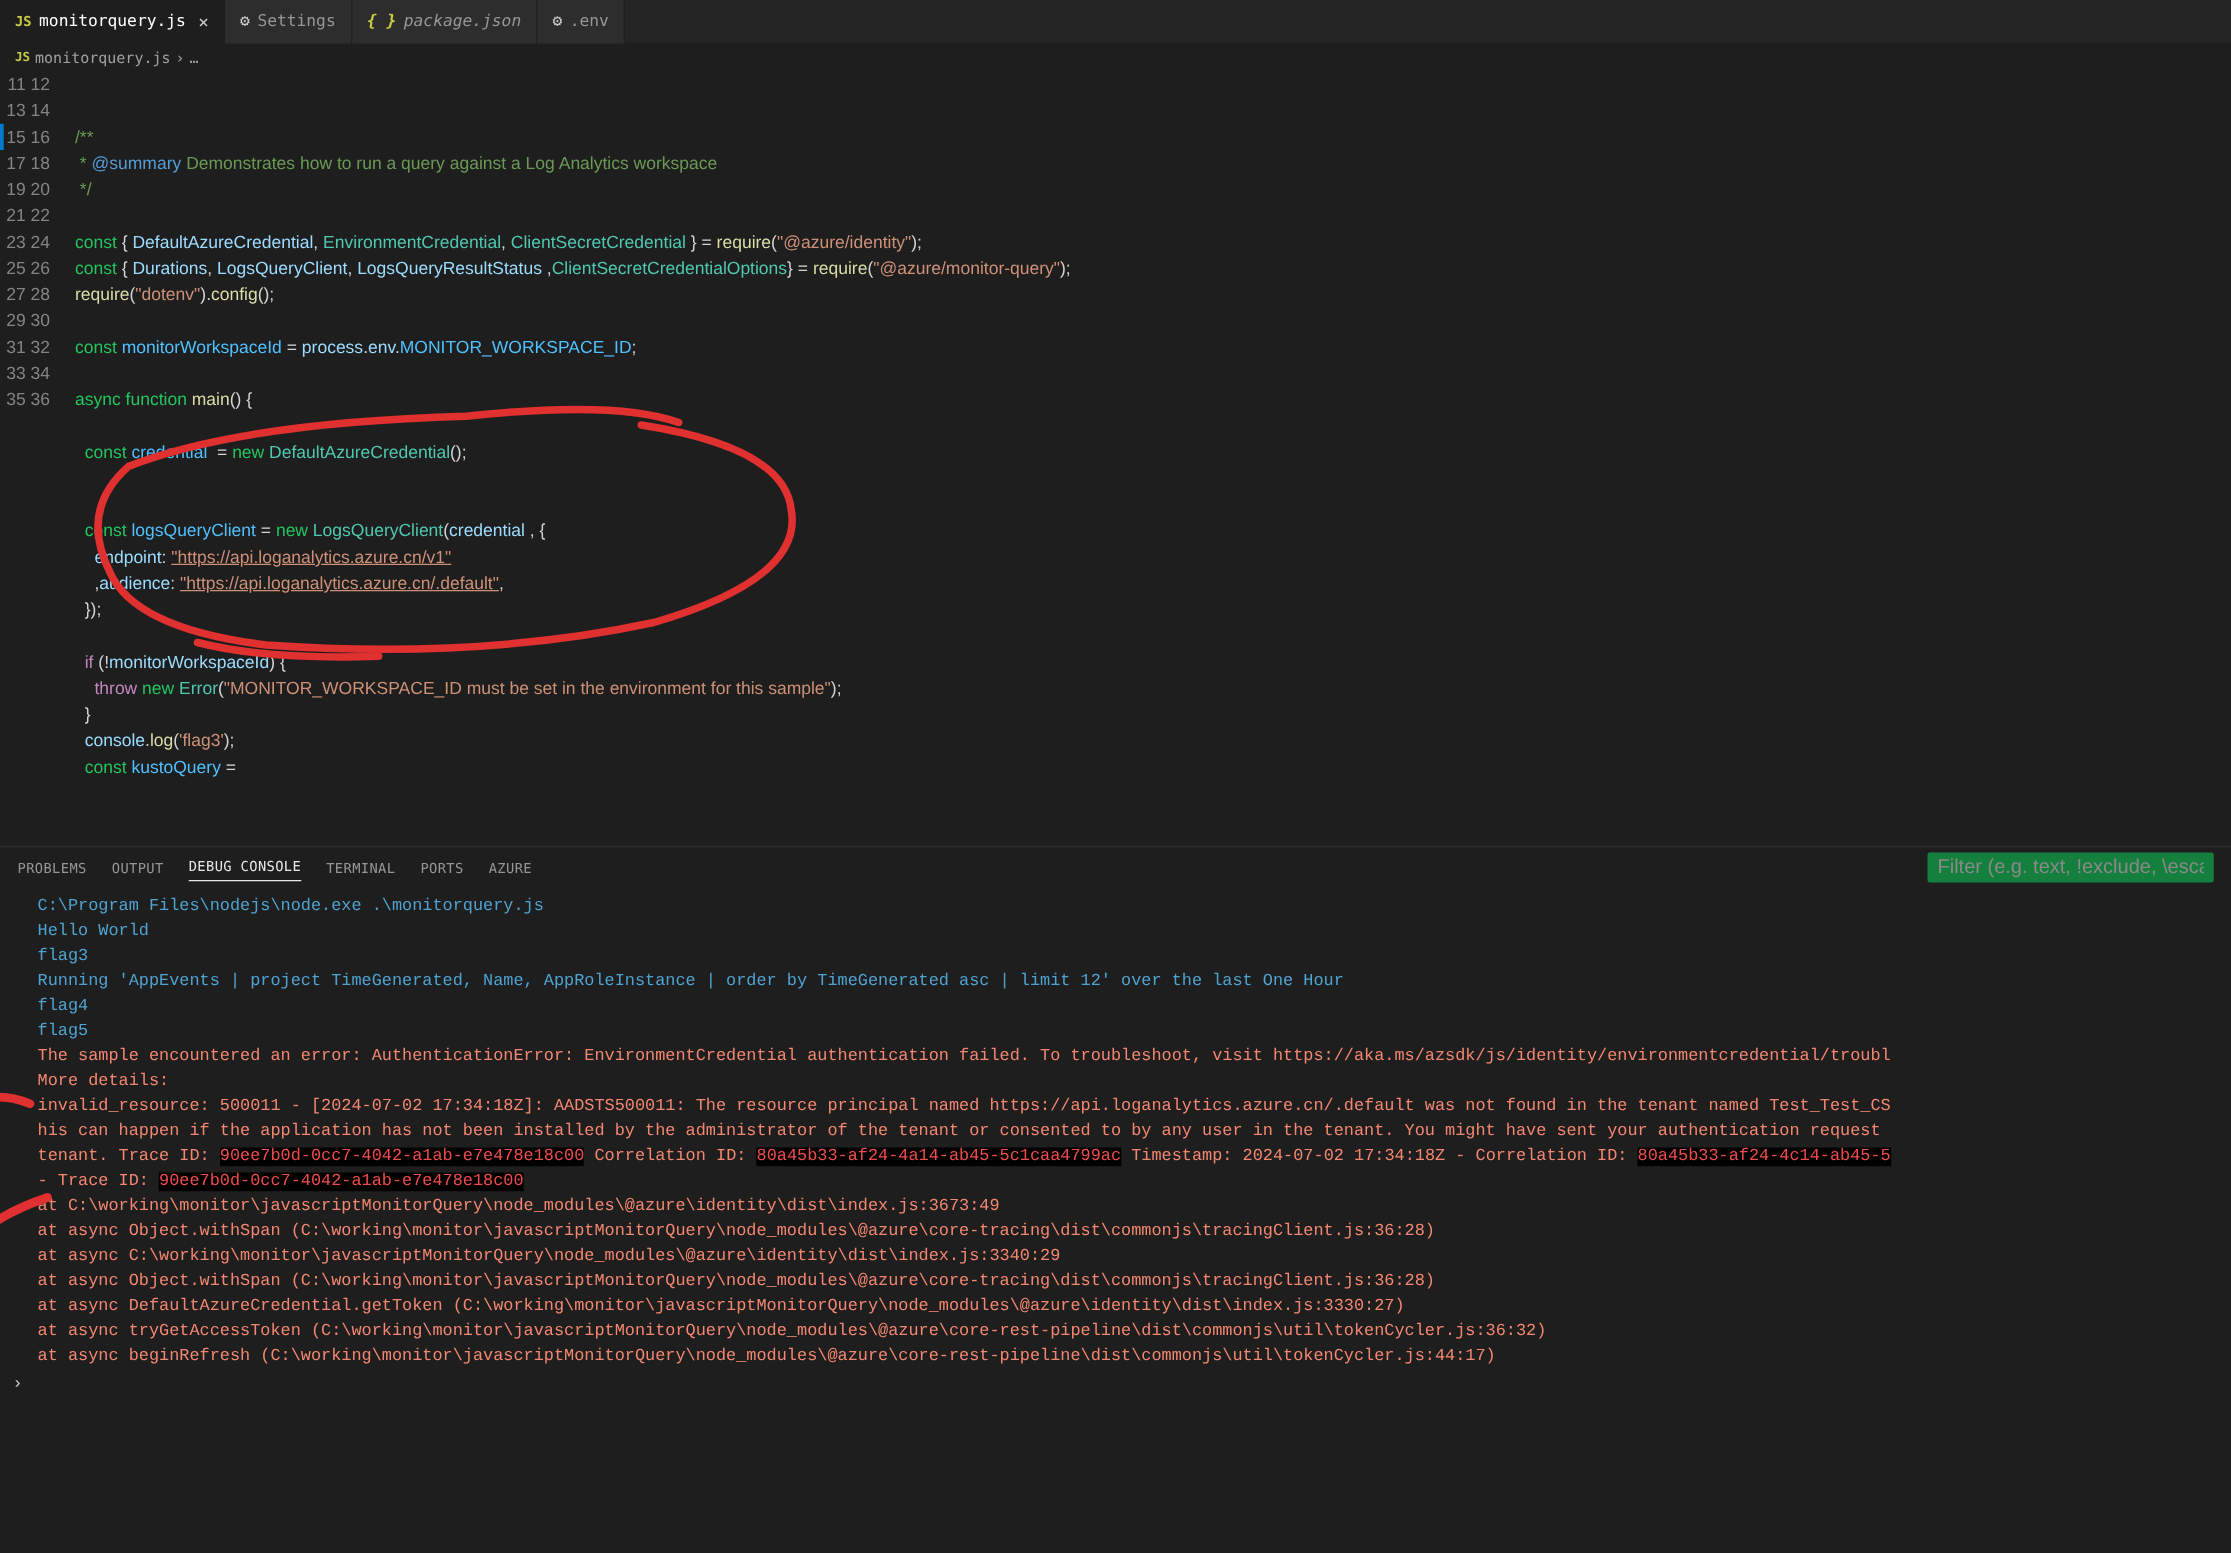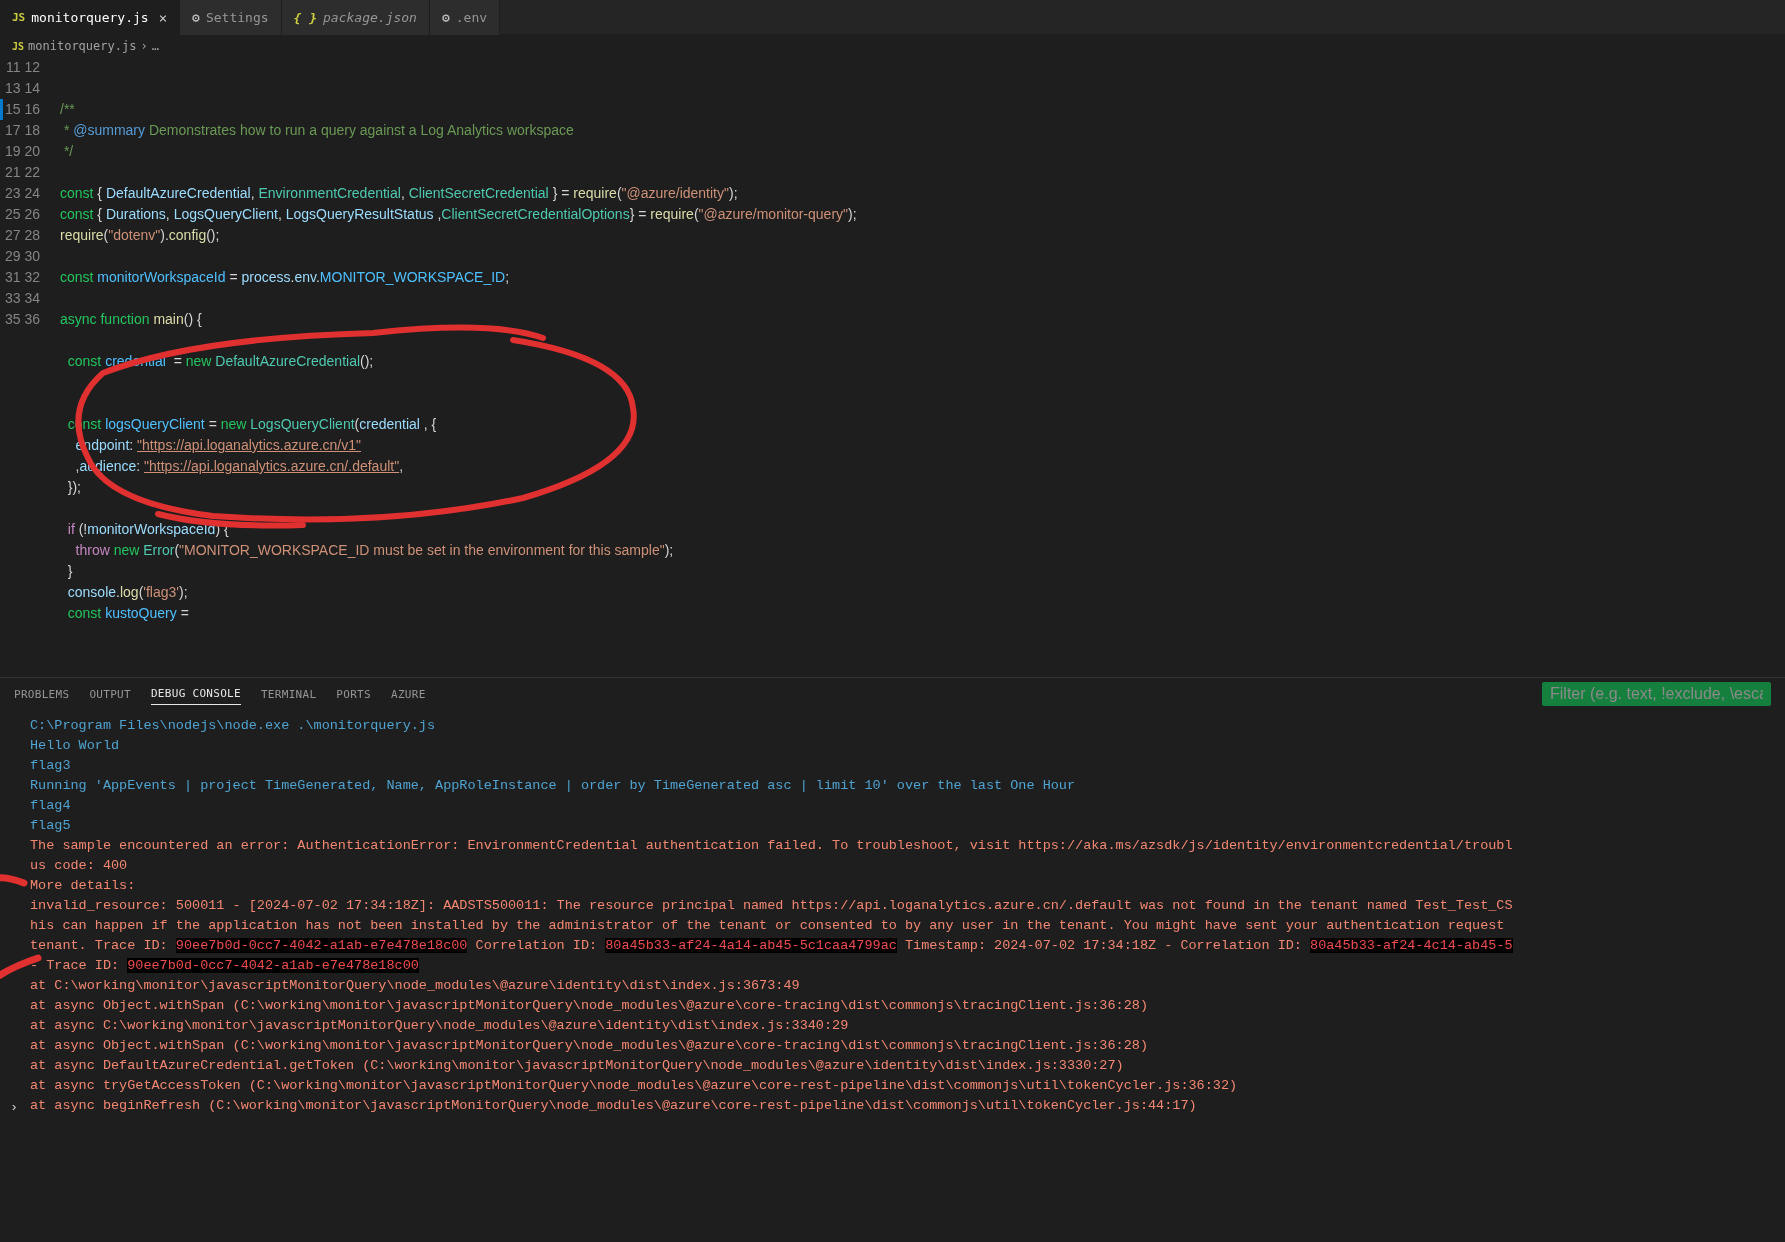--- a/index.html
+++ b/index.html
@@ -152,25 +152,24 @@
     <span class="panel-tab">PORTS</span>
     <span class="panel-tab">AZURE</span>
     <div class="panel-filter">
       <input type="text" placeholder="Filter (e.g. text, !exclude, \escape)" style="">
     </div>
   </div>
   <div class="console">
     <div class="c-blue">C:\Program Files\nodejs\node.exe .\monitorquery.js</div>
     <div class="c-blue">Hello World</div>
     <div class="c-blue">flag3</div>
-    <div class="c-blue">Running 'AppEvents | project TimeGenerated, Name, AppRoleInstance | order by TimeGenerated asc | limit 10' over the last One Hour</div>
+    <div class="c-blue">Running 'AppEvents | project TimeGenerated, Name, AppRoleInstance | order by TimeGenerated asc | limit 12' over the last One Hour</div>
     <div class="c-blue">flag4</div>
     <div class="c-blue">flag5</div>
     <div class="c-err">The sample encountered an error: AuthenticationError: EnvironmentCredential authentication failed. To troubleshoot, visit https://aka.ms/azsdk/js/identity/environmentcredential/troubl</div>
-    <div class="c-err">us code: 400</div>
     <div class="c-err">More details:</div>
     <div class="c-err">invalid_resource: 500011 - [2024-07-02 17:34:18Z]: AADSTS500011: The resource principal named https://api.loganalytics.azure.cn/.default was not found in the tenant named Test_Test_CS</div>
     <div class="c-err">his can happen if the application has not been installed by the administrator of the tenant or consented to by any user in the tenant. You might have sent your authentication request</div>
     <div class="c-err"><span>tenant. Trace ID: </span><span class="c-redact">90ee7b0d-0cc7-4042-a1ab-e7e478e18c00</span><span> Correlation ID: </span><span class="c-redact">80a45b33-af24-4a14-ab45-5c1caa4799ac</span><span> Timestamp: 2024-07-02 17:34:18Z - Correlation ID: </span><span class="c-redact">80a45b33-af24-4c14-ab45-5</span></div>
     <div class="c-err"><span> - Trace ID: </span><span class="c-redact">90ee7b0d-0cc7-4042-a1ab-e7e478e18c00</span></div>
     <div class="c-err">    at C:\working\monitor\javascriptMonitorQuery\node_modules\@azure\identity\dist\index.js:3673:49</div>
     <div class="c-err">    at async Object.withSpan (C:\working\monitor\javascriptMonitorQuery\node_modules\@azure\core-tracing\dist\commonjs\tracingClient.js:36:28)</div>
     <div class="c-err">    at async C:\working\monitor\javascriptMonitorQuery\node_modules\@azure\identity\dist\index.js:3340:29</div>
     <div class="c-err">    at async Object.withSpan (C:\working\monitor\javascriptMonitorQuery\node_modules\@azure\core-tracing\dist\commonjs\tracingClient.js:36:28)</div>
     <div class="c-err">    at async DefaultAzureCredential.getToken (C:\working\monitor\javascriptMonitorQuery\node_modules\@azure\identity\dist\index.js:3330:27)</div>

